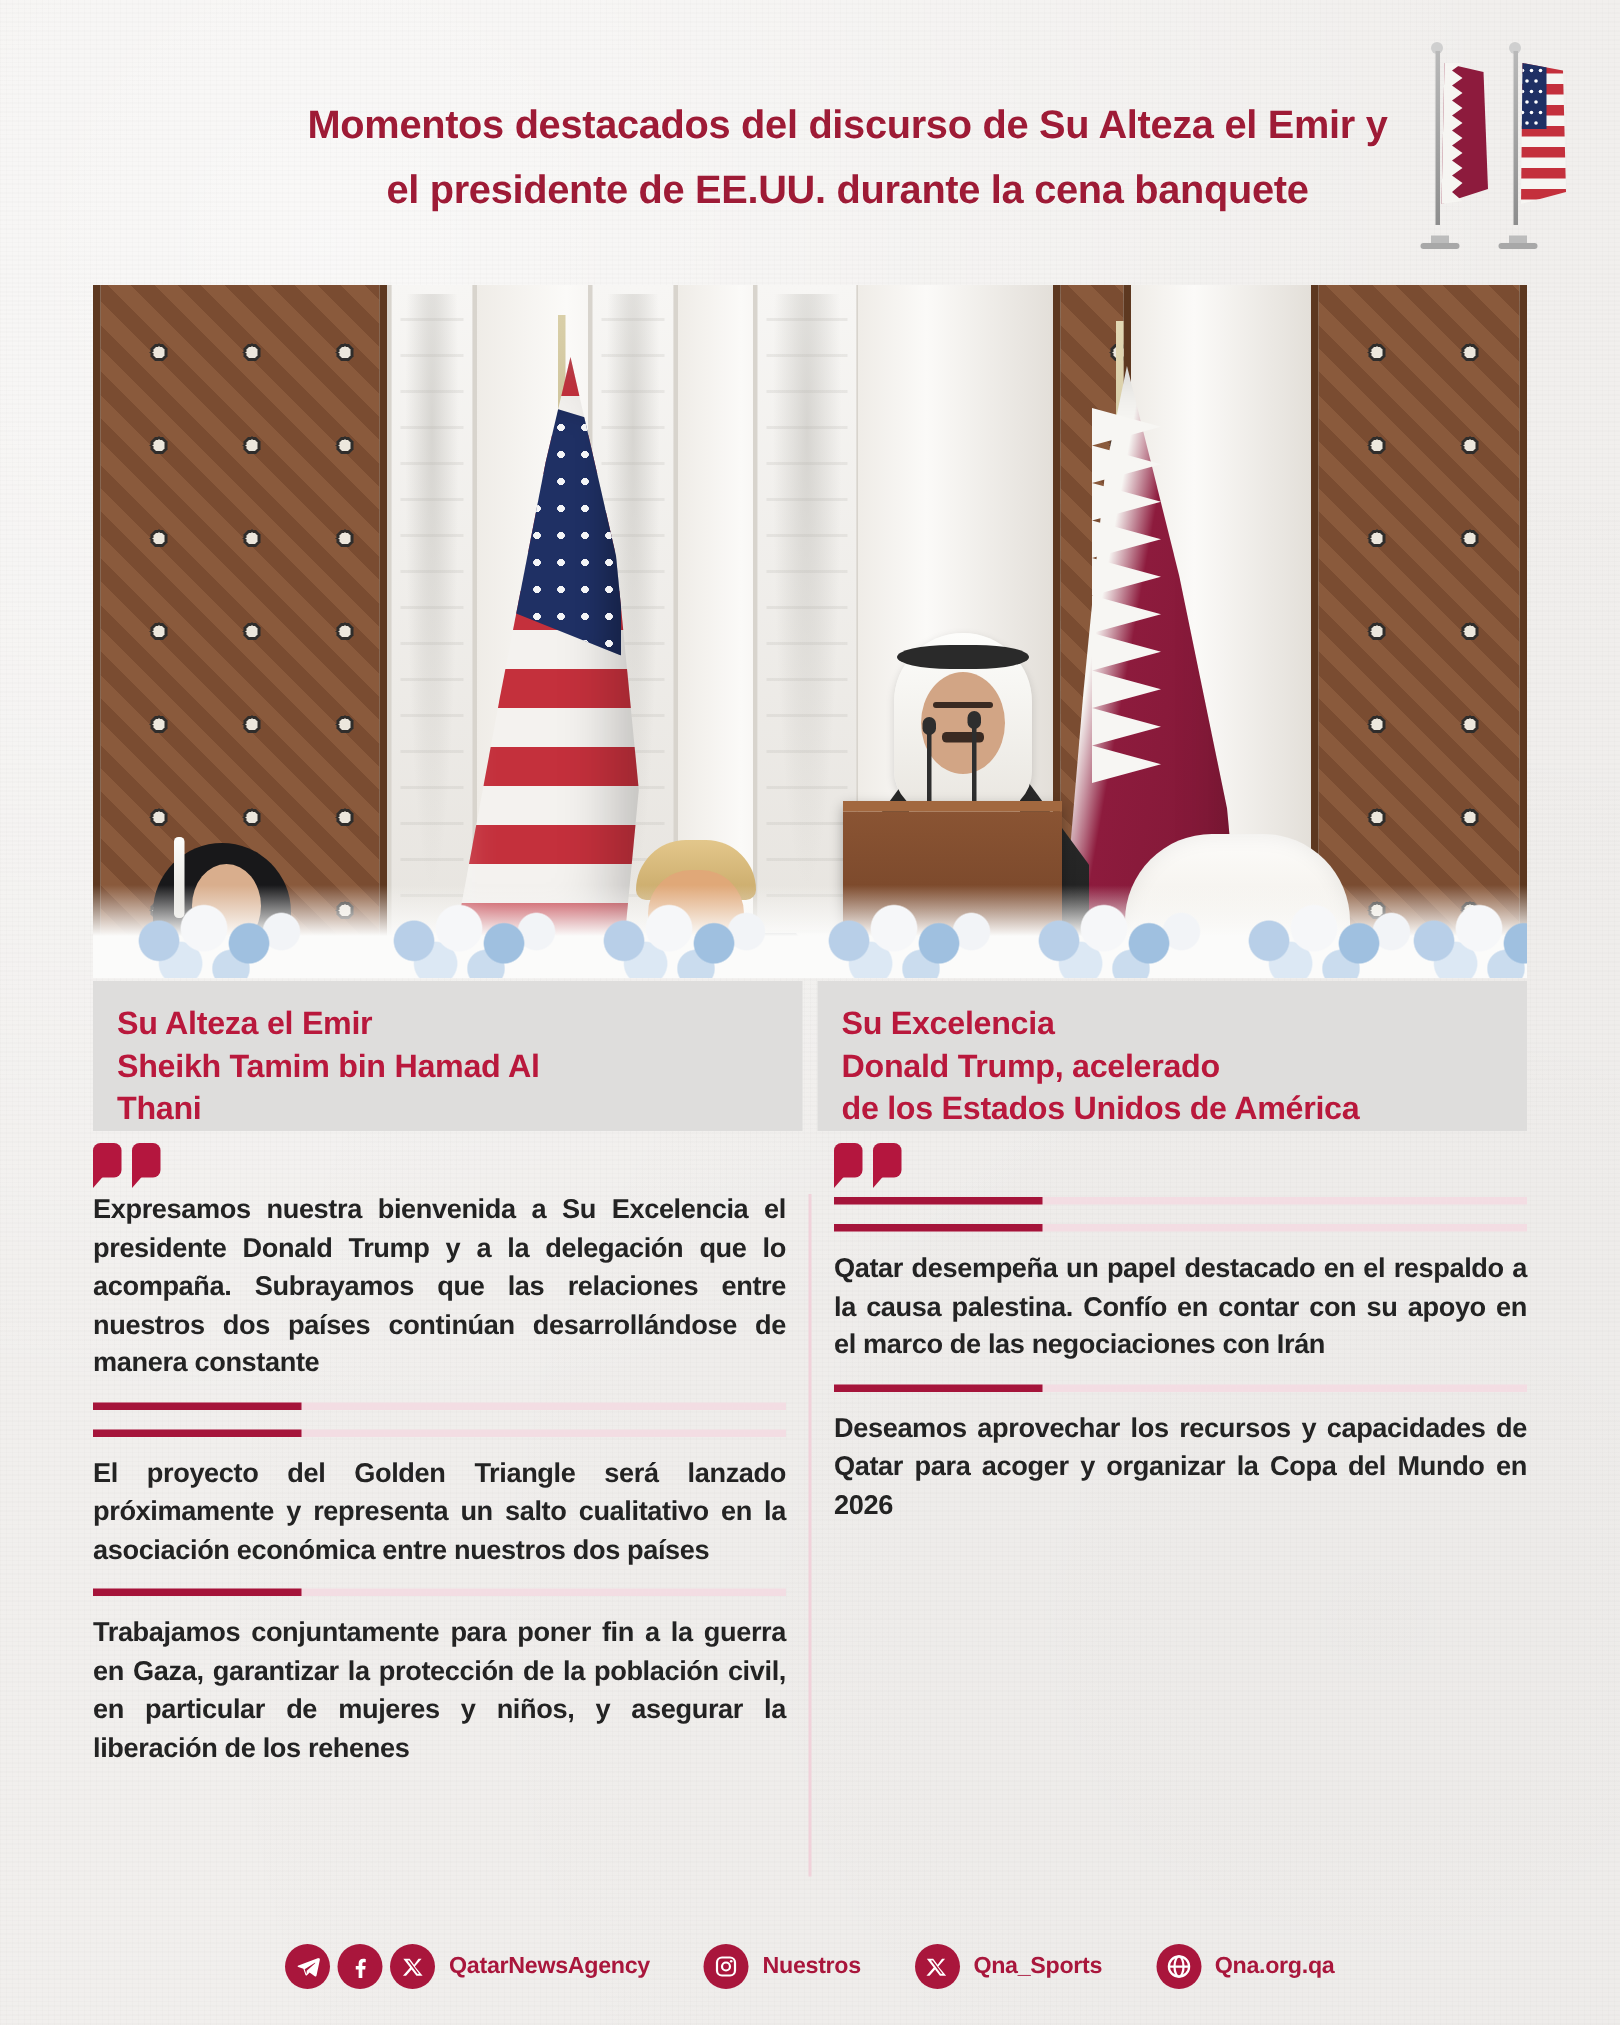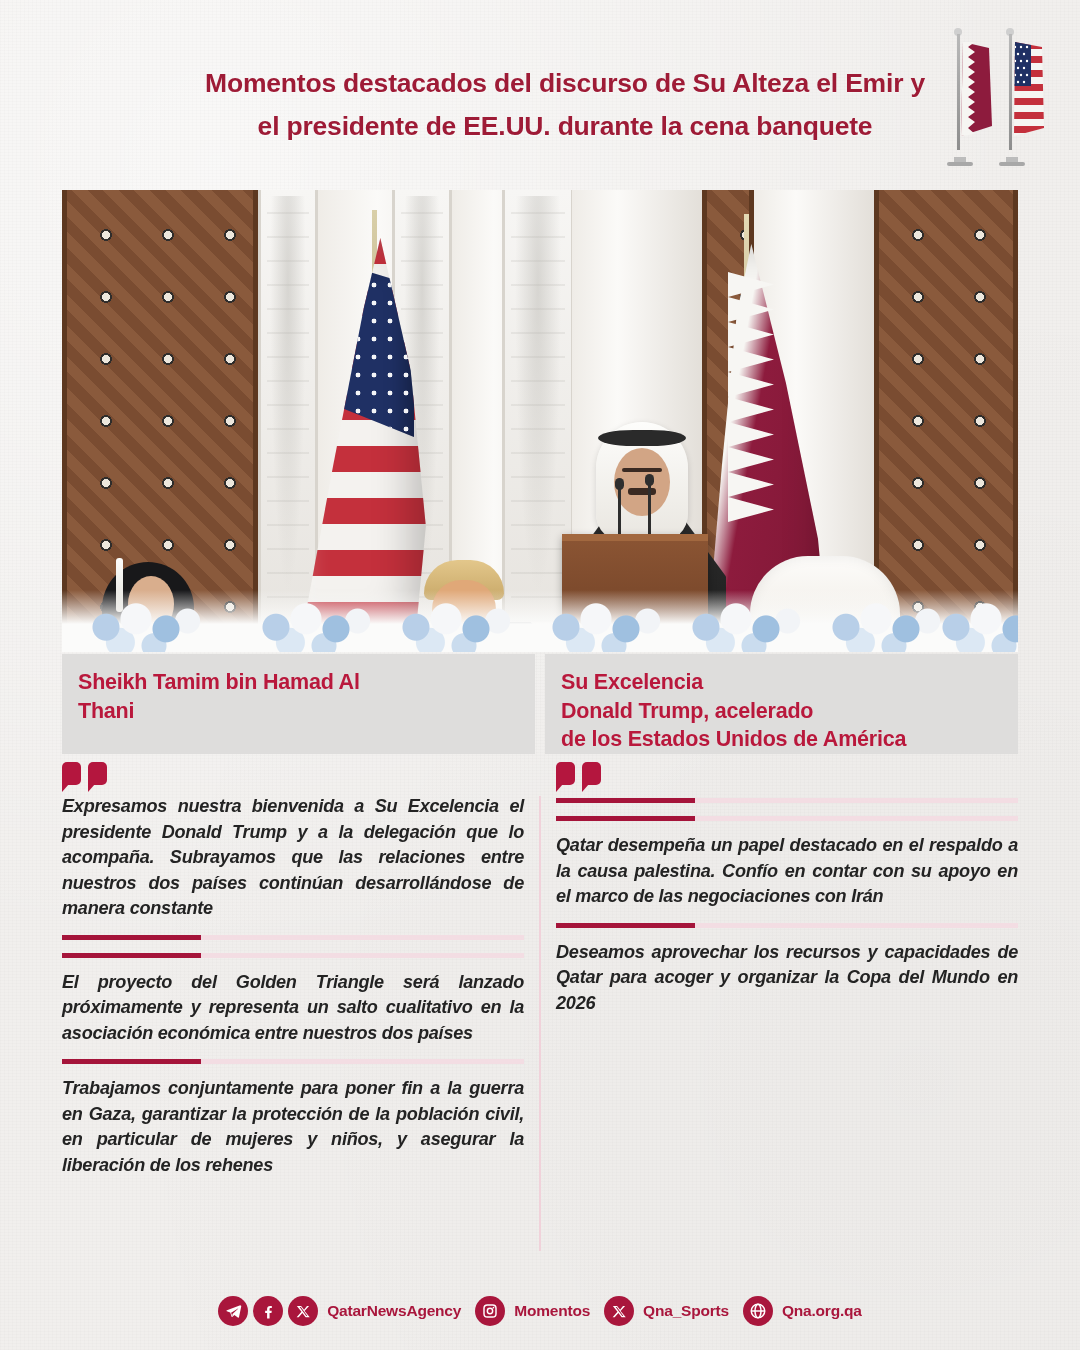--- a/index.html
+++ b/index.html
@@ -162,41 +162,41 @@
           border-radius:58px 58px 6px 6px; box-shadow:inset 0 0 14px rgba(0,0,0,.08); }
 
   
   .names{ position:absolute; left:62px; top:654px; width:956px; height:100px;
           display:flex; gap:10px; }
   .name-card{ flex:1; background:#dedddc; padding:14px 16px 10px 16px; }
   .name-card .ln{ color:#b9183c; font-weight:bold; font-size:21.5px; line-height:1.33;
                   letter-spacing:-0.2px; }
 
   
-  .cols{ position:absolute; left:62px; top:762px; width:956px; height:510px; display:flex;font-style:italic; }
+  .cols{ position:absolute; left:62px; top:762px; width:956px; height:510px; display:flex; }
   .col{ width:462px; position:relative; }
   .col-gap{ width:32px; display:flex; justify-content:center; }
   .vline{ width:2px; background:#f0d2da; height:455px; margin-top:34px; }
 
   .qmark{ display:flex; gap:7px; margin-bottom:9px; }
   .qmark span{ width:19px; height:23px; background:#b4163e;
                border-radius:5px 5px 5px 0;
                position:relative; }
   .qmark span::after{ content:""; position:absolute; left:0; bottom:-7px;
                border-left:7px solid #b4163e; border-bottom:8px solid transparent; }
 
   .quote{ color:#232323; font-weight:bold; font-size:18.1px; line-height:1.41;
           text-align:justify; letter-spacing:-0.25px; }
   .divider{ position:relative; height:5px; margin:13px 0 12px 0; background:#f3dde3; }
   .divider::before{ content:""; position:absolute; left:0; top:0; width:30%; height:5px;
                     background:#a5143a; }
 
   
   .footer{ position:absolute; left:0; top:1288px; width:1080px; height:46px;
-           display:flex; align-items:center; justify-content:center; }
+           display:flex; align-items:center; justify-content:center; gap:11px; }
   .sgroup{ display:flex; align-items:center; gap:5px; }
   .sicon{ width:30px; height:30px; border-radius:50%; background:#a9163c;
           color:#fff; display:flex; align-items:center; justify-content:center;
           font-size:16px; font-weight:bold; line-height:1; }
   .sicon svg{ display:block; }
   .slabel{ color:#a9163c; font-size:15.5px; font-weight:bold; margin-left:4px; letter-spacing:-.2px; }
   .sgap{ width:14px; }
 </style>
 </head>
 <body>
@@ -337,20 +337,21 @@
     <div class="flowers" style="left:190px;"></div>
     <div class="flowers" style="left:330px;"></div>
     <div class="flowers" style="left:480px;"></div>
     <div class="flowers" style="left:620px;"></div>
     <div class="flowers" style="left:760px;"></div>
     <div class="flowers" style="left:870px;"></div>
   </div>
 
   <div class="names">
     <div class="name-card">
+      <div class="ln">Su Alteza el Emir</div>
       <div class="ln">Sheikh Tamim bin Hamad Al</div>
       <div class="ln">Thani</div>
     </div>
     <div class="name-card">
       <div class="ln">Su Excelencia</div>
       <div class="ln">Donald Trump, acelerado</div>
       <div class="ln">de los Estados Unidos de América</div>
     </div>
   </div>
 
@@ -410,21 +411,21 @@
     <div class="sgap"></div>
 
     <div class="sgroup">
       <div class="sicon">
         <svg width="16" height="16" viewBox="0 0 24 24">
           <rect x="3" y="3" width="18" height="18" rx="5" fill="none" stroke="#fff" stroke-width="2.2"></rect>
           <circle cx="12" cy="12" r="4" fill="none" stroke="#fff" stroke-width="2.2"></circle>
           <circle cx="17.2" cy="6.8" r="1.3" fill="#fff"></circle>
         </svg>
       </div>
-      <div class="slabel">Momentos</div>
+      <div class="slabel">Nuestros</div>
     </div>
 
     <div class="sgap"></div>
 
     <div class="sgroup">
       <div class="sicon">
         <svg width="15" height="15" viewBox="0 0 24 24">
             <path fill="#fff" d="M17.6 3h3.3l-7.2 8.2L22 21h-6.6l-5.2-6.7L4.3 21H1l7.7-8.8L1.4 3H8.2l4.7 6.2L17.6 3zm-1.2 16h1.8L7.7 4.9H5.8L16.4 19z"></path>
           </svg>
       </div>

